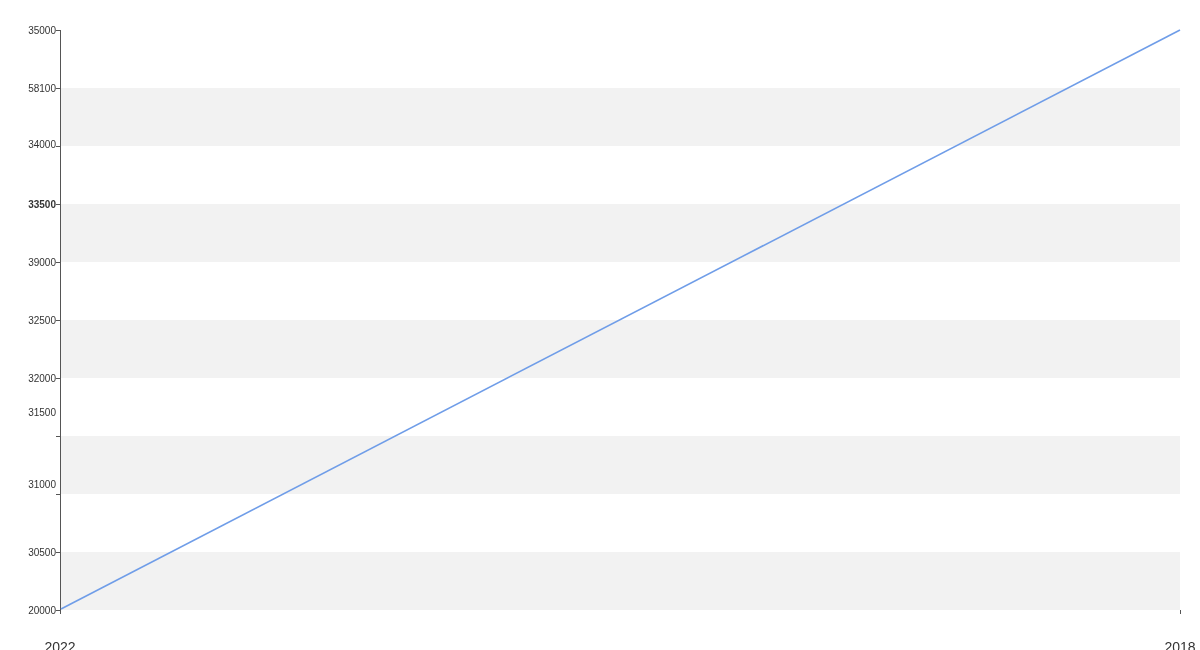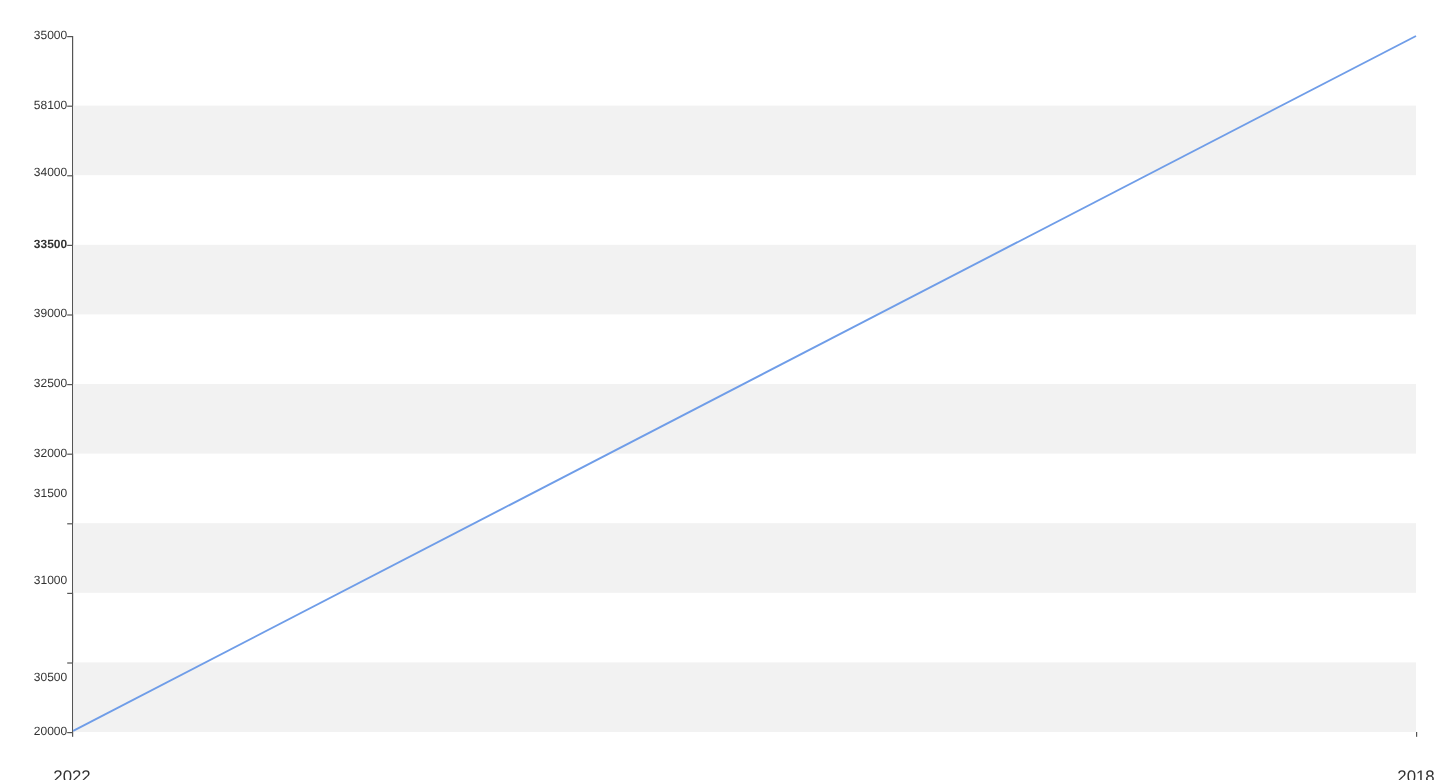--- a/index.html
+++ b/index.html
@@ -97,21 +97,21 @@
       <div class="grid-band" style="top: 406px; height: 58px;"></div>
       <div class="grid-band" style="top: 290px; height: 58px;"></div>
       <div class="grid-band" style="top: 174px; height: 58px;"></div>
       <div class="grid-band" style="top: 58px; height: 58px;"></div>
       <svg class="line-layer" id="line-layer" preserveAspectRatio="none" viewBox="0 0 1120 580">
         <polyline points="0,580 1120,0" class="series-line" stroke="#6f9de8"></polyline>
       </svg>
   </div>
 <div class="y-tick-label" style="top: 610px;">20000</div>
     <div class="y-tick-mark" style="top: 610px;"></div>
-    <div class="y-tick-label" style="top: 565px;">30500</div>
+    <div class="y-tick-label" style="top: 552px;">30500</div>
     <div class="y-tick-mark" style="top: 552px;"></div>
     <div class="y-tick-label" style="top: 468px; margin-top: 16px;">31000</div>
     <div class="y-tick-mark" style="top: 494px;"></div>
     <div class="y-tick-label" style="top: 412px;">31500</div>
     <div class="y-tick-mark" style="top: 436px;"></div>
     <div class="y-tick-label" style="top: 378px;">32000</div>
     <div class="y-tick-mark" style="top: 378px;"></div>
     <div class="y-tick-label" style="top: 320px;">32500</div>
     <div class="y-tick-mark" style="top: 320px;"></div>
     <div class="y-tick-label" style="top: 262px;">39000</div>

